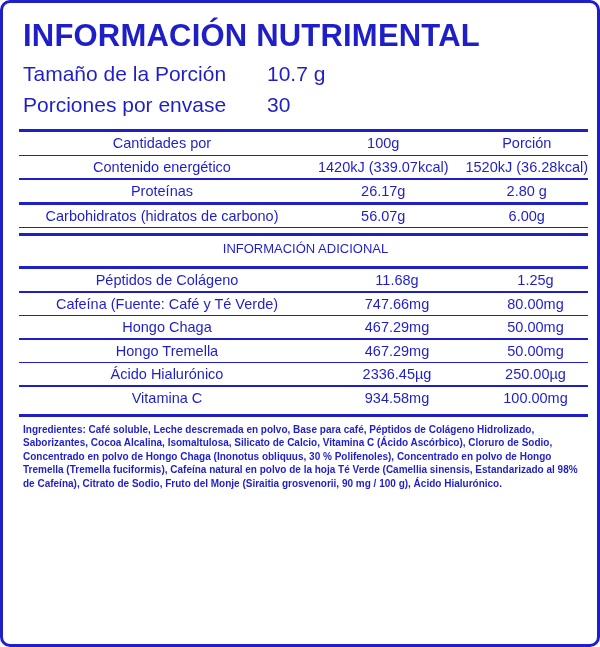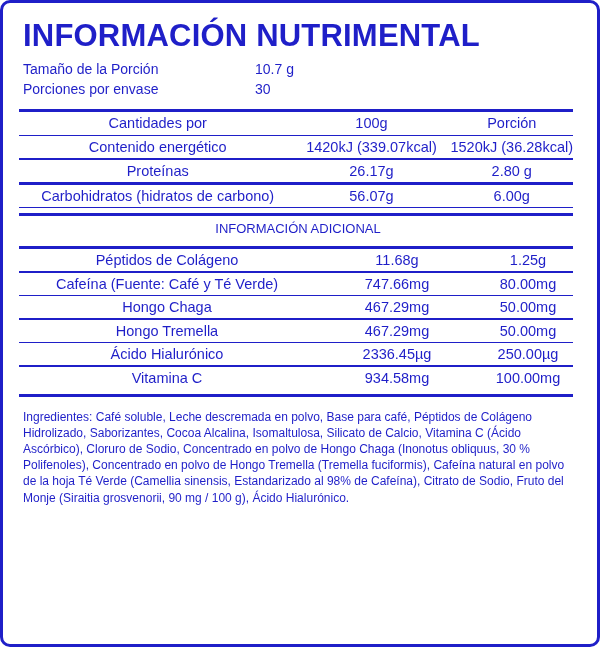--- a/index.html
+++ b/index.html
@@ -12,38 +12,39 @@
     height: 647px;
     font-family: "Liberation Sans", sans-serif;
     color: #1f1fc8;
   }
   .panel {
     box-sizing: border-box;
     width: 600px;
     height: 647px;
     border: 3px solid #1f1fc8;
     border-radius: 10px;
-    padding: 12px 24px 8px 16px;
+    padding: 12px 9px 8px 16px;
     display: flex;
     flex-direction: column;
   }
   .title {
     font-size: 31px;
     font-weight: bold;
     letter-spacing: 0.2px;
     line-height: 1.1;
     margin: 4px 0 6px 4px;
   }
   .serving-block {
     margin: 0 0 4px 4px;
   }
   .serving-row {
     display: flex;
-    font-size: 14px;
+    font-size: 21px;
     line-height: 1.45;
+    gap: 12px;
   }
   .serving-label {
     width: 232px;
   }
   .serving-value {
     flex: 1;
   }
   .rule {
     height: 3px;
     background: #1f1fc8;
@@ -74,24 +75,25 @@
     background: #1f1fc8;
   }
   .section-title td {
     padding: 5px 0 5px 4px;
     font-size: 13px;
   }
   .energy-100 {
     padding-left: 0;
   }
   .ingredients {
-    font-size: 12px;
+    font-size: 10px;
     line-height: 1.35;
-    margin: 12px 4px 0 4px;
+    margin: 6px 4px 0 4px;
     text-align: left;
+    font-weight: bold;
   }
   .spacer { flex: 1; }
 </style>
 </head>
 <body>
 
 <div class="panel">
 
   <div class="title">INFORMACIÓN NUTRIMENTAL</div>
 

